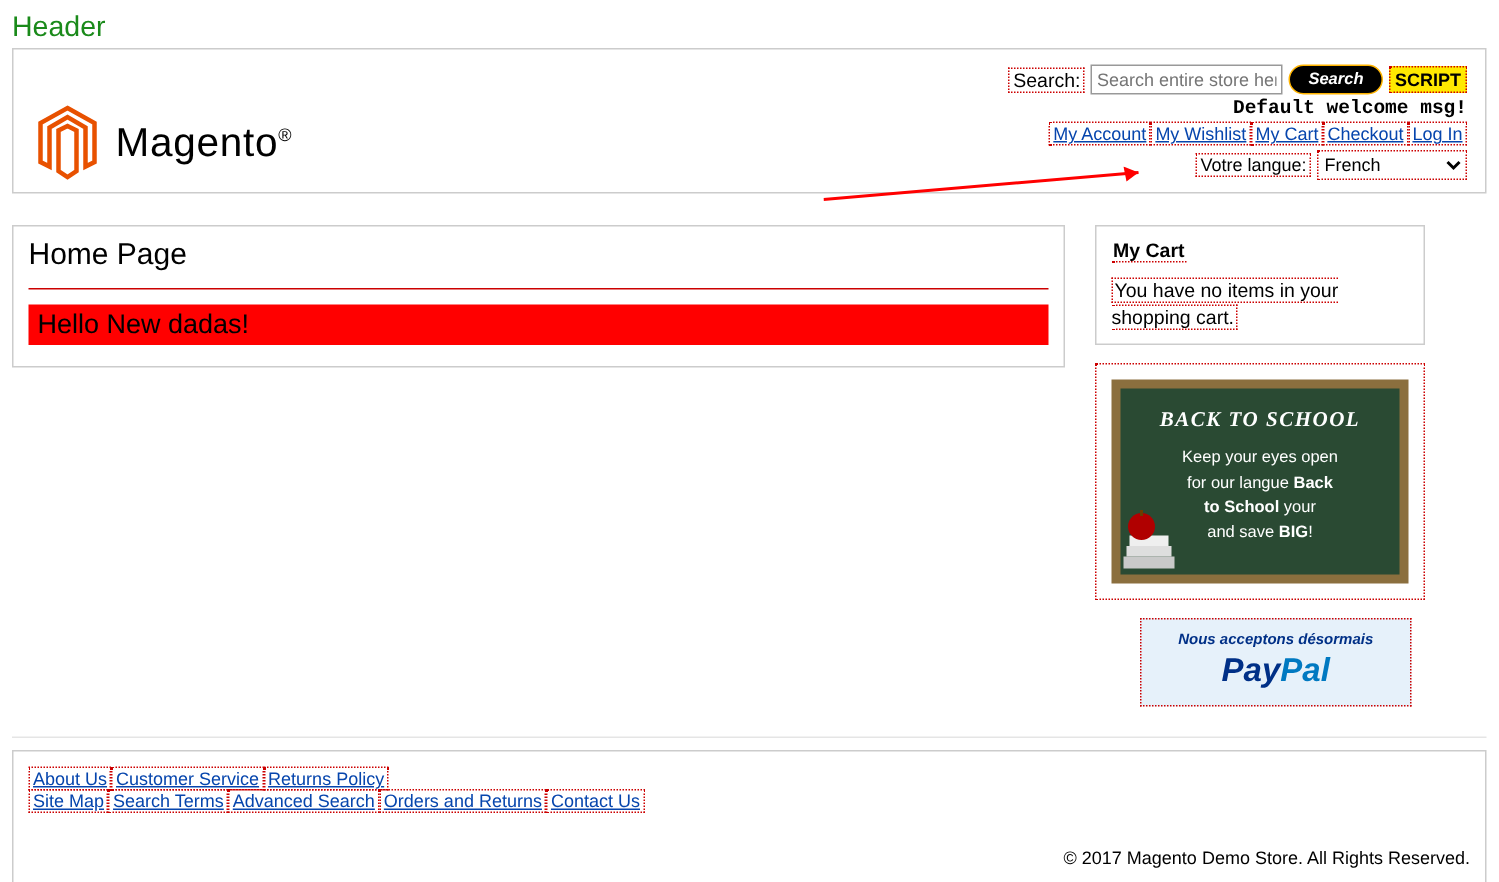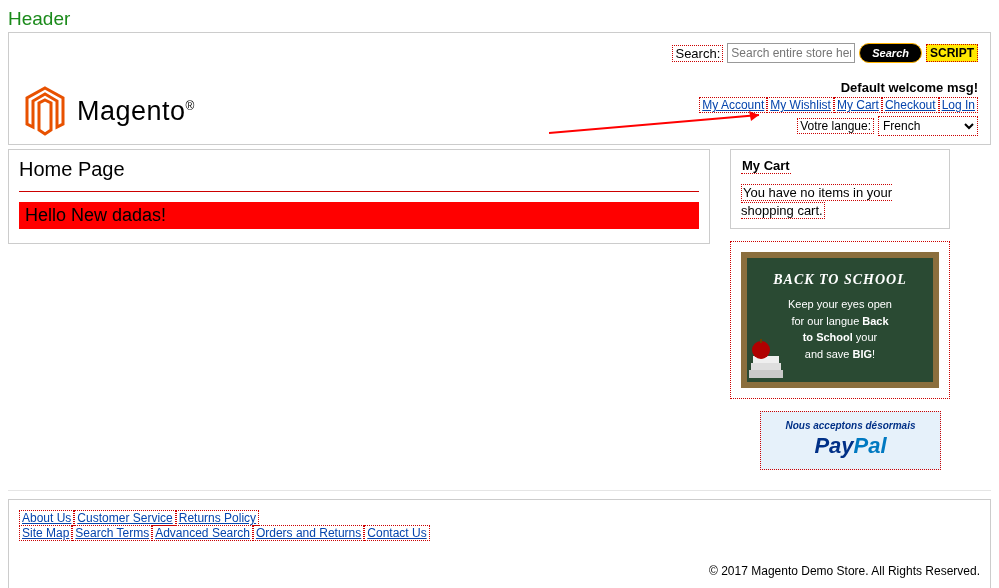--- a/index.html
+++ b/index.html
@@ -11,28 +11,28 @@
   .logo-wrap { display: flex; align-items: center; gap: 10px; margin-top: 4px; }
   .logo-wrap svg {}
   .brand-name { font-size: 27px; font-weight: 400; letter-spacing: .5px; }
   .brand-name sup { font-size: 12px; }
   .top-right { text-align: right; }
   .search-row { display: flex; align-items: center; justify-content: flex-end; gap: 4px; }
   .lbl-search { border: 1px dotted #cc0000; padding: 0 2px; font-size: 13px; }
   .search-input { width: 128px; height: 20px; font-size: 12px; padding: 0 3px; border: 1px solid #999; }
   .search-btn { background: #000; color: #fff; border: 1px solid #ffb400; border-radius: 10px; height: 20px; padding: 0 12px; font-size: 11px; font-weight: bold; cursor: pointer; font-style: italic; }
   .script-tag { background: #ffe900; color: #000; font-weight: bold; font-size: 12px; padding: 1px 3px; border: 1px dotted #cc0000; }
-  .welcome { font-size: 13px; font-weight: bold; margin-top: 17px; }
+  .welcome { font-size: 13px; font-weight: bold; margin-top: 1px; font-family: Liberation Mono, monospace; }
   .nav-links { margin-top: 2px; }
   .nav-links a { color: #0645ad; text-decoration: underline; border: 1px dotted #cc0000; padding: 0 2px; font-size: 12px; }
   .lang-row { margin-top: 4px; display: flex; justify-content: flex-end; align-items: center; gap: 4px; }
   .lang-lbl { border: 1px dotted #cc0000; padding: 0 2px; font-size: 12px; }
   .lang-select { width: 100px; height: 20px; font-size: 12px; border: 1px dotted #cc0000; background: #fff; }
   .arrow { position: absolute; left: 540px; top: 78px; pointer-events: none; }
-  .cols { display: flex; gap: 20px; margin-top: 4px; align-items: flex-start; }
+  .cols { display: flex; gap: 20px; margin-top: 21px; align-items: flex-start; }
   .main { flex: 0 0 702px; border: 1px solid #ccc; padding: 8px 10px 14px; }
   .main h1 { font-size: 20px; font-weight: 400; padding-bottom: 4px; margin-bottom: 6px; }
   .underline { height:1px; background:#cc0000; margin-bottom: 10px; }
   .hello-bar { background: #ff0000; color: #000; font-size: 18px; padding: 3px 6px; }
   .side { flex: 0 0 220px; display: flex; flex-direction: column; gap: 12px; }
   .cart-box { border: 1px solid #ccc; padding: 8px 10px; }
   .cart-title { font-weight: bold; border-bottom: 1px dotted #cc0000; display: inline-block; padding: 0 1px; }
   .cart-msg { border: 1px dotted #cc0000; display: inline; font-size: 13px; line-height: 1.4; padding: 0 1px; }
   .cart-msg-wrap { margin-top: 10px; }
   .promo { border: 1px dotted #cc0000; padding: 10px; }

